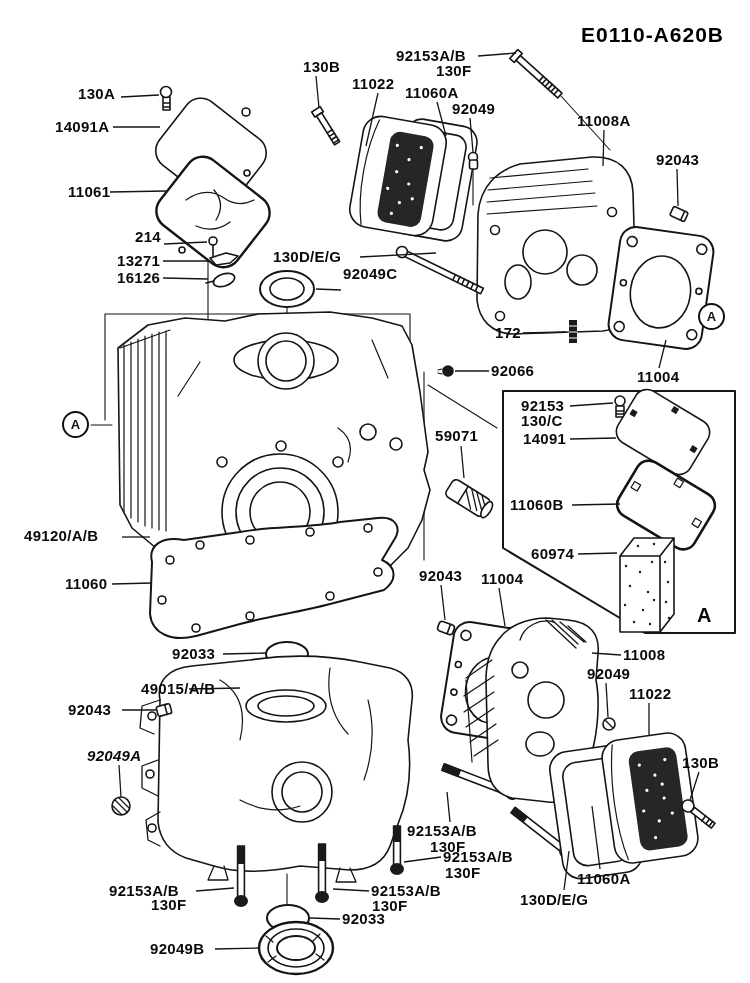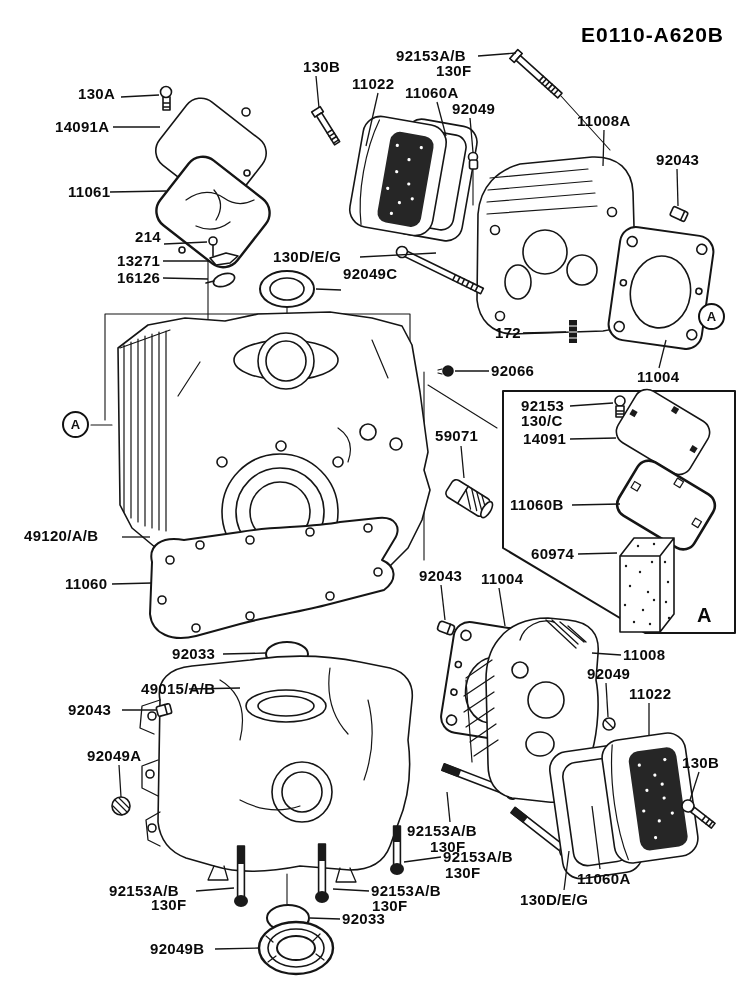--- a/index.html
+++ b/index.html
@@ -404,21 +404,21 @@
       <div class="part-label" style="left: 24px; top: 528px;">49120/A/B</div>
       <div class="part-label" style="left: 65px; top: 576px;">11060</div>
       <div class="part-label" style="left: 521px; top: 398px;">92153</div>
       <div class="part-label" style="left: 521px; top: 413px;">130/C</div>
       <div class="part-label" style="left: 523px; top: 431px;">14091</div>
       <div class="part-label" style="left: 510px; top: 497px;">11060B</div>
       <div class="part-label" style="left: 531px; top: 546px;">60974</div>
       <div class="part-label" style="left: 172px; top: 646px;">92033</div>
       <div class="part-label" style="left: 93px; top: 681px; margin-left: 48px;">49015/A/B</div>
       <div class="part-label" style="left: 68px; top: 702px;">92043</div>
-      <div class="part-label" style="left: 87px; top: 748px;">92049A</div>
+      <div class="part-label" style="left: 87px; top: 748px; font-style: italic;">92049A</div>
       <div class="part-label" style="left: 419px; top: 568px;">92043</div>
       <div class="part-label" style="left: 481px; top: 571px;">11004</div>
       <div class="part-label" style="left: 623px; top: 647px;">11008</div>
       <div class="part-label" style="left: 587px; top: 666px;">92049</div>
       <div class="part-label" style="left: 629px; top: 686px;">11022</div>
       <div class="part-label" style="left: 682px; top: 755px;">130B</div>
       <div class="part-label" style="left: 407px; top: 823px;">92153A/B</div>
       <div class="part-label" style="left: 430px; top: 839px;">130F</div>
       <div class="part-label" style="left: 443px; top: 849px;">92153A/B</div>
       <div class="part-label" style="left: 445px; top: 865px;">130F</div>

